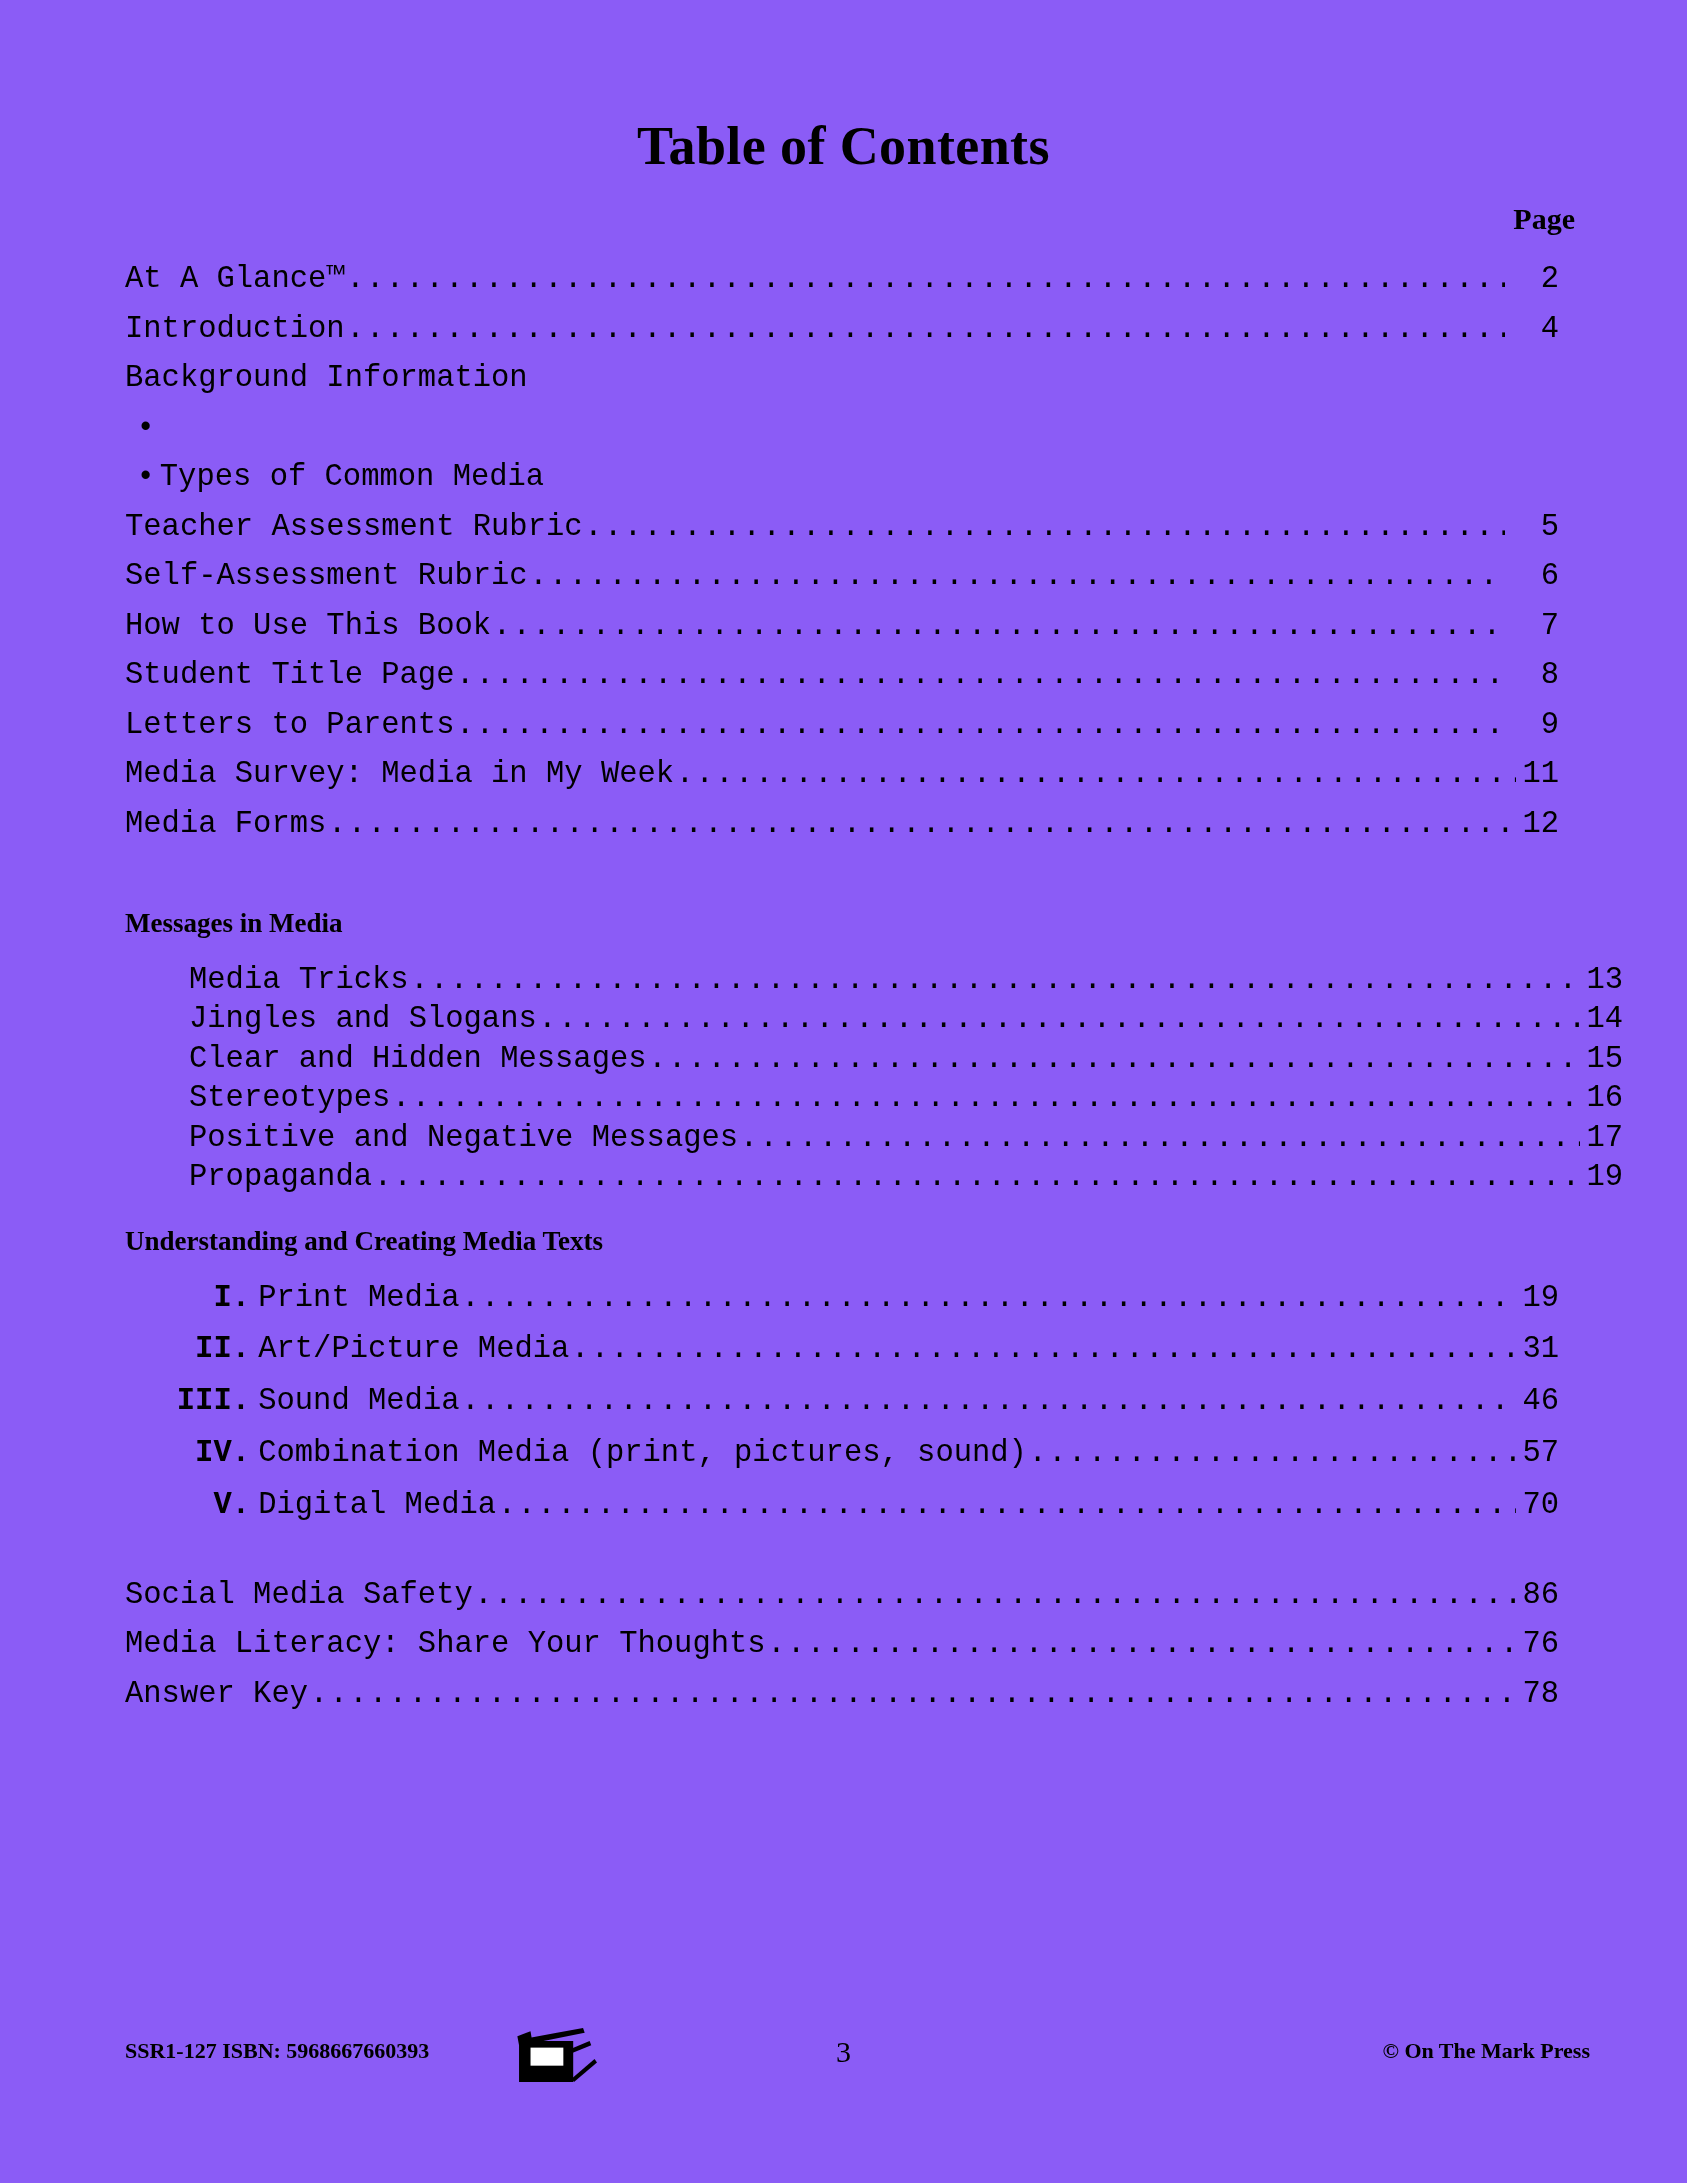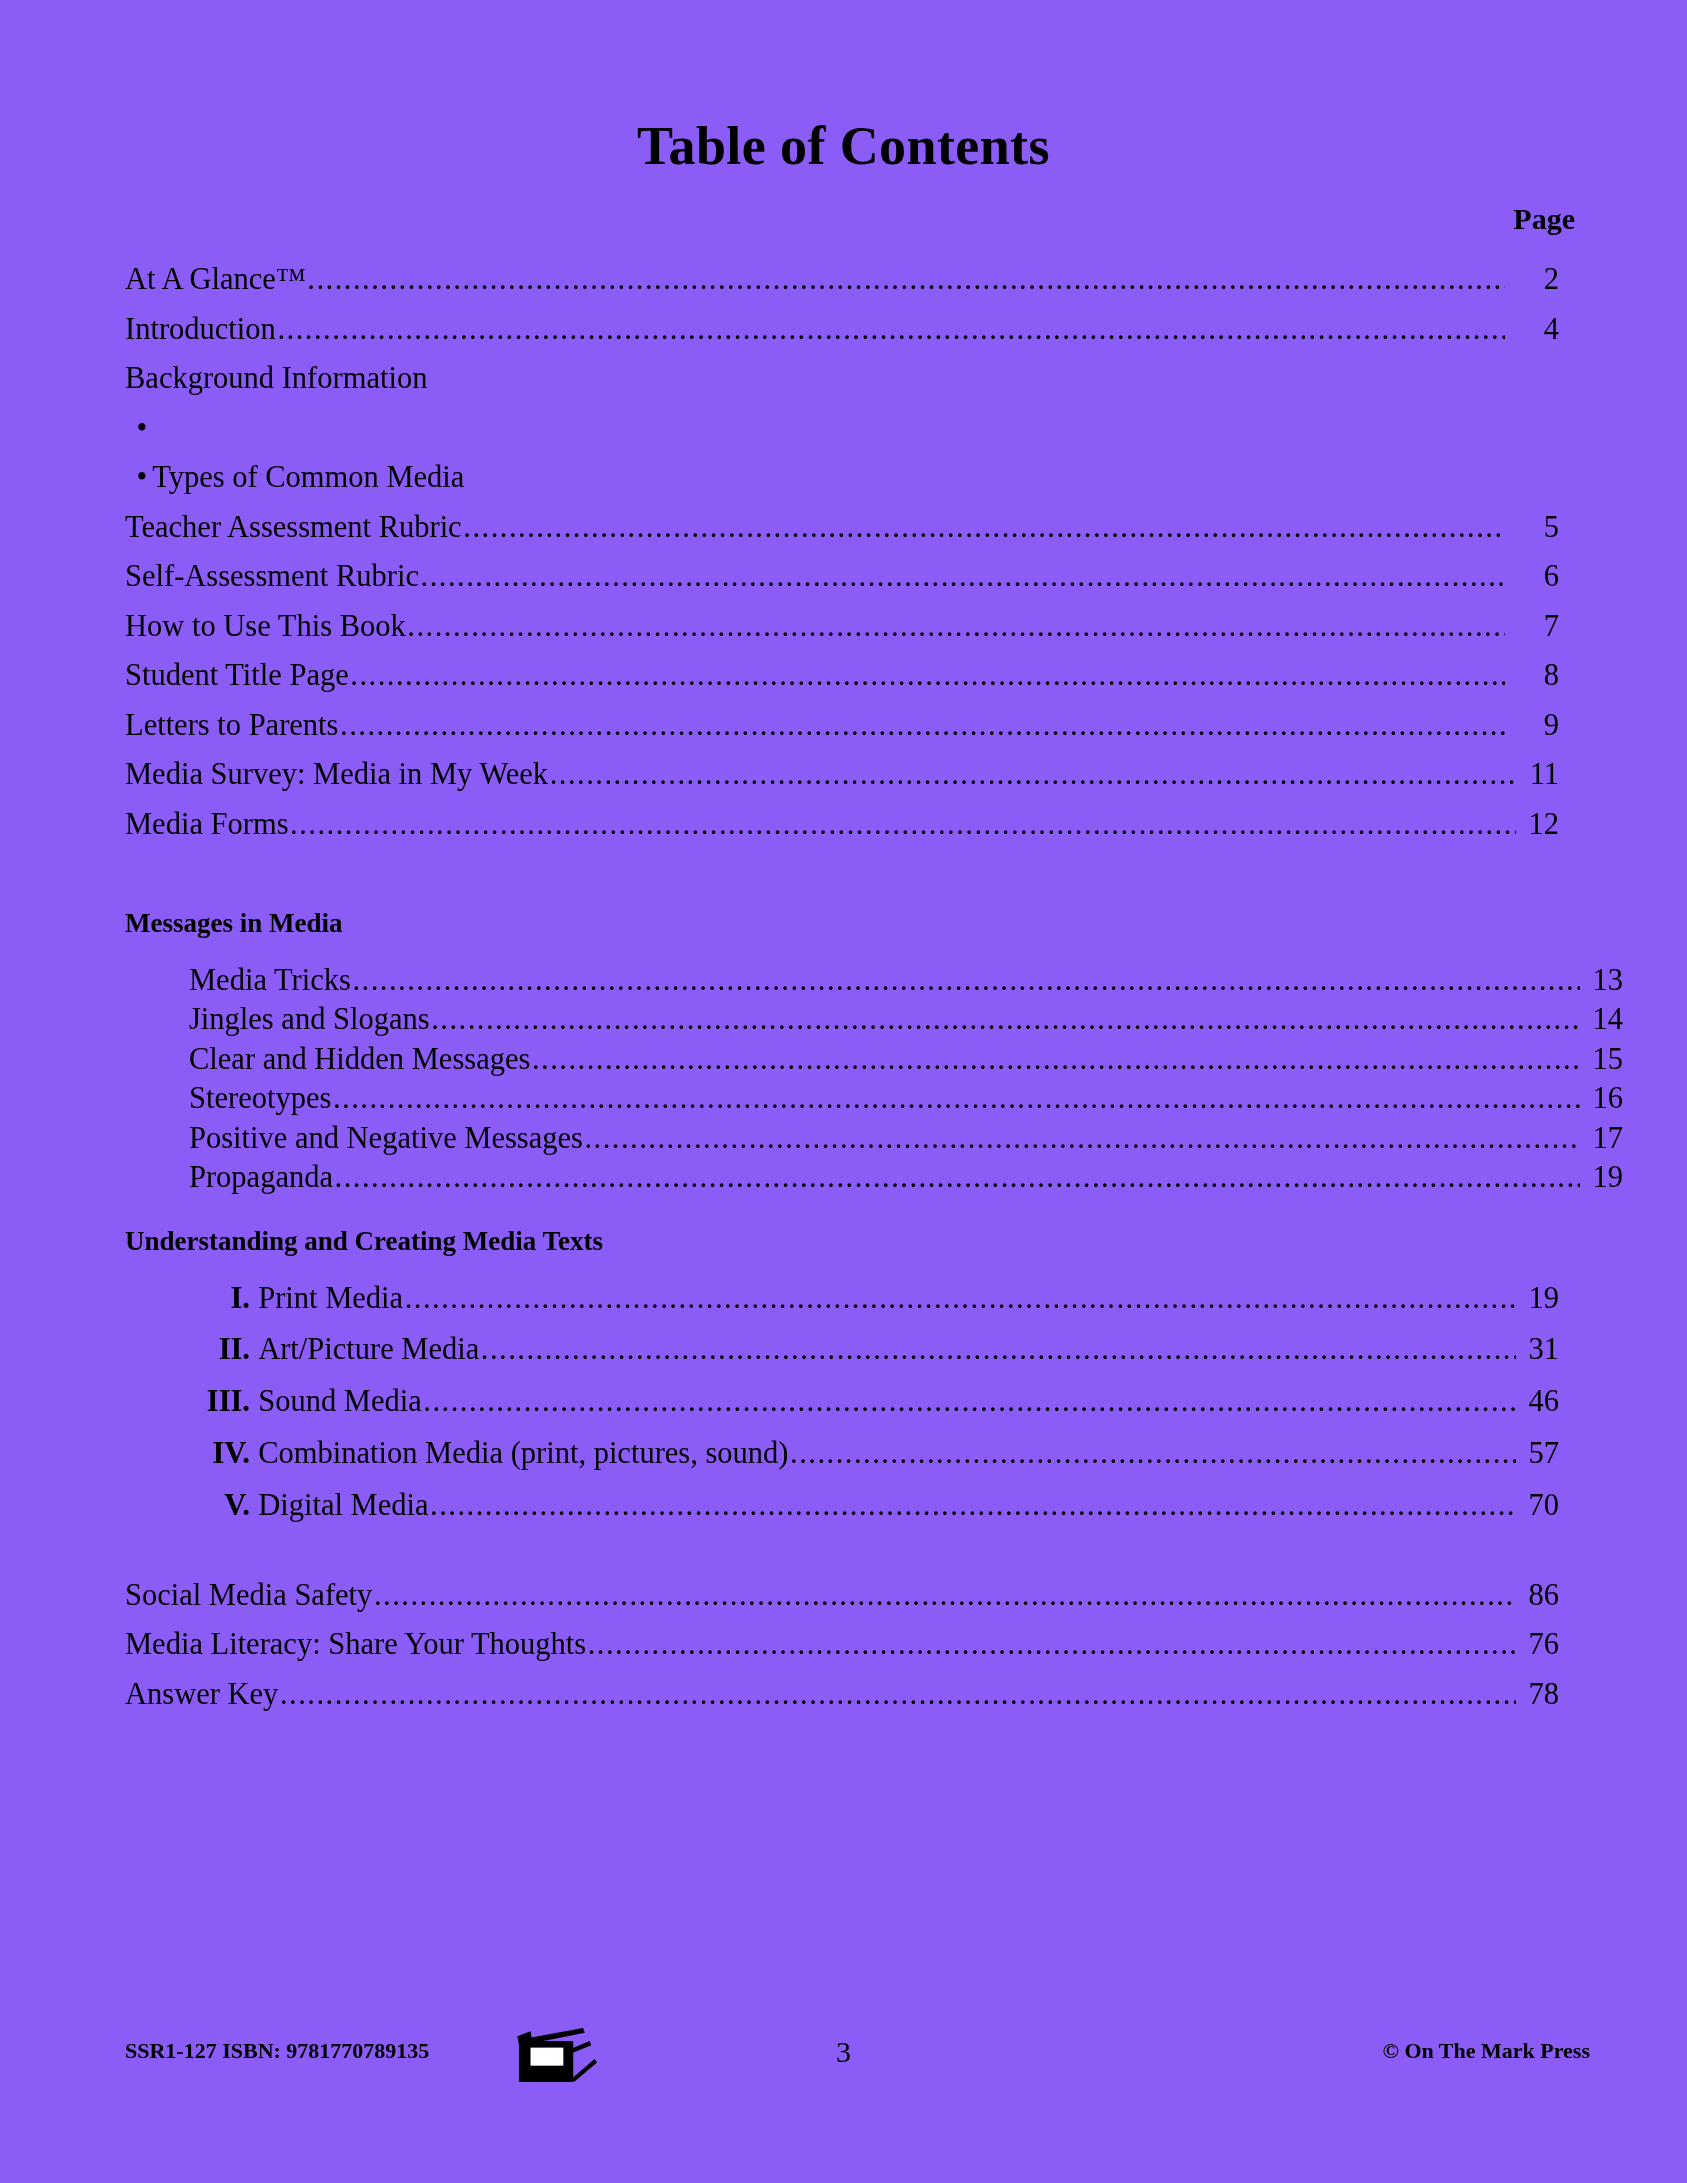--- a/index.html
+++ b/index.html
@@ -53,20 +53,21 @@
   }
 
   .entry {
     display: flex;
     align-items: flex-start;
     width: 100%;
     font-size: 30.5px;
     line-height: 1.0;
     margin-bottom: 19px;
     white-space: nowrap;
+    font-family: Liberation Mono, monospace;
   }
   .entry .label {
     flex: 0 0 auto;
   }
   .entry .leader {
     flex: 1 1 auto;
     overflow: hidden;
     white-space: nowrap;
     margin: 0 1.6px;
     letter-spacing: 1.5px;
@@ -314,21 +315,21 @@
         <div class="entry">
           <span class="label">Answer Key</span>
           <span class="leader">................................................................................................................................................................................................................................................................................................................................................................................................................</span>
           <span class="pageno">78</span>
         </div>
       </div>
 
   </div>
 
   <div class="footer">
-    <div class="footer-left">SSR1-127  ISBN: 9781770789135</div>
+    <div class="footer-left">SSR1-127  ISBN: 5968667660393</div>
 
     <div class="footer-logo">
       <svg viewBox="0 0 120 78" width="99" height="64" aria-hidden="true">
         <polygon points="18,22 18,72 84,72 84,22" fill="#000000"></polygon>
         <rect x="32" y="30" width="40" height="22" fill="#ffffff"></rect>
         <polygon points="16,16 32,10 34,22 18,27" fill="#000000"></polygon>
         <polygon points="20,20 96,6 98,12 22,27" fill="#000000"></polygon>
         <polygon points="80,32 104,22 106,27 82,37" fill="#000000"></polygon>
         <polygon points="82,68 110,44 113,48 85,72" fill="#000000"></polygon>
       </svg>

